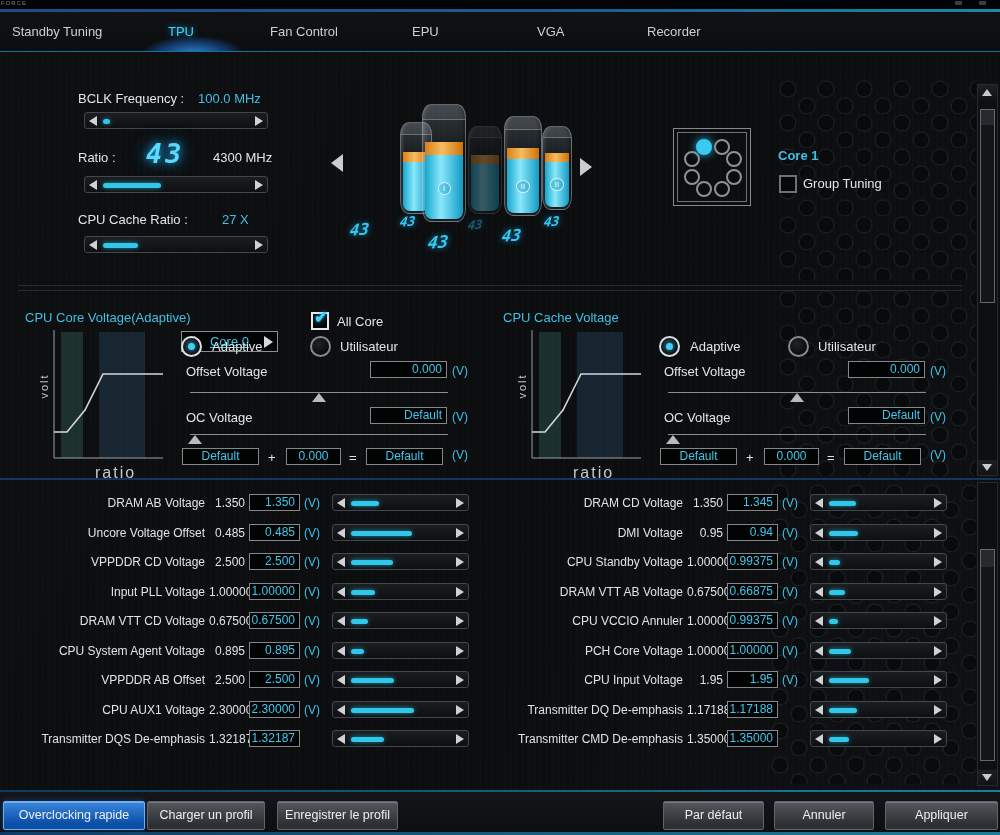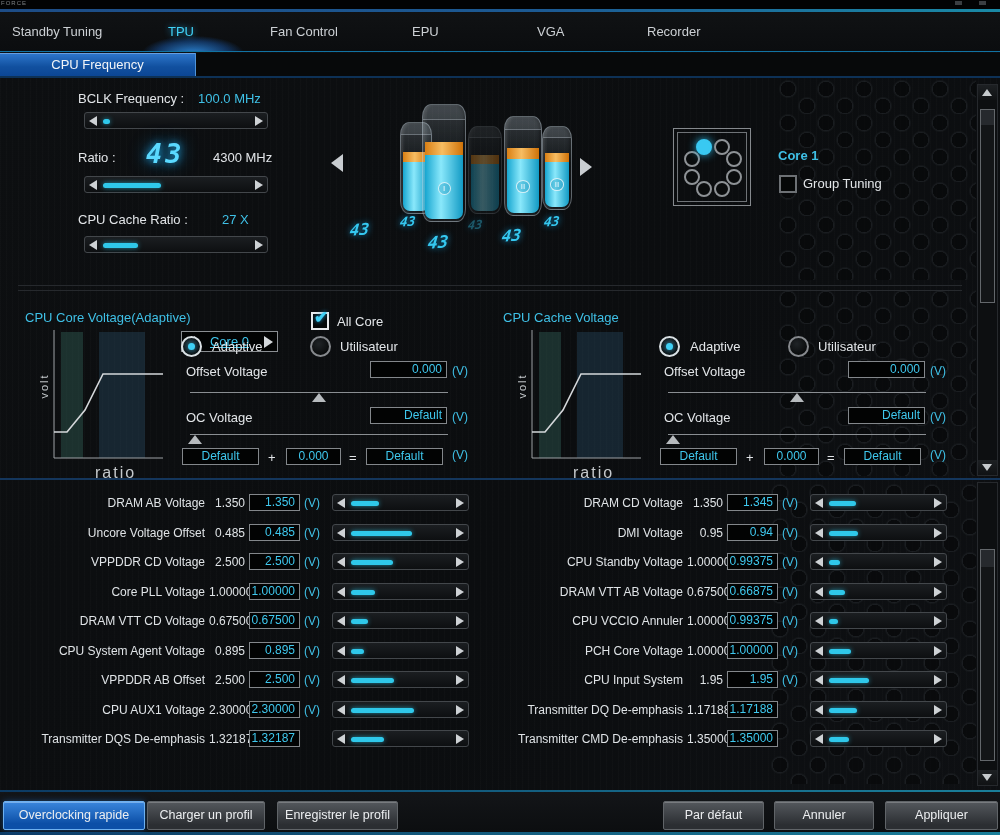--- a/index.html
+++ b/index.html
@@ -171,23 +171,20 @@
   <div class="tabbar" id="tabbar">
       <div class="tab" style="left: 12px;">Standby Tuning</div>
       <div class="tab-glow" style="left: 138px;"></div>
       <div class="tab active" style="left: 168px;">TPU</div>
       <div class="tab" style="left: 270px;">Fan Control</div>
       <div class="tab" style="left: 412px;">EPU</div>
       <div class="tab" style="left: 537px;">VGA</div>
       <div class="tab" style="left: 647px;">Recorder</div>
     </div>
 
-  <div class="subtabbar">
-    <div class="subtab">CPU Frequency</div>
-  </div>
 
   <div class="panel-upper">
     <div class="dots" style="left:778px; top:0; width:198px; height:200px"></div>
     <div class="dots" style="left:778px; top:210px; width:198px; height:186px"></div>
 
     <span class="lbl" style="left:78px; top:11px">BCLK Frequency :</span>
     <span class="lbl cyan" style="left:198px; top:11px">100.0 MHz</span>
     <div class="hslider" style="left:84px; top:32px; width:184px">
       <span class="sl-arr l"></span>
       <div class="sl-track">
@@ -420,21 +417,21 @@
           <span class="unit vunit">(V)</span>
           <div class="hslider">
             <span class="sl-arr l"></span>
             <div class="sl-track">
               <div class="sl-fill" style="width:42%"></div>
             </div>
             <span class="sl-arr r"></span>
           </div>
         </div>
         <div class="vrow" style="top: 102.5px;">
-          <span class="vlabel">Core PLL Voltage</span>
+          <span class="vlabel">Input PLL Voltage</span>
           <span class="vdefault">1.00000</span>
           <span class="field vfield">1.00000</span>
           <span class="unit vunit">(V)</span>
           <div class="hslider">
             <span class="sl-arr l"></span>
             <div class="sl-track">
               <div class="sl-fill" style="width:24%"></div>
             </div>
             <span class="sl-arr r"></span>
           </div>
@@ -578,21 +575,21 @@
           <span class="unit vunit">(V)</span>
           <div class="hslider">
             <span class="sl-arr l"></span>
             <div class="sl-track">
               <div class="sl-fill" style="width:22%"></div>
             </div>
             <span class="sl-arr r"></span>
           </div>
         </div>
         <div class="vrow" style="top: 191px;">
-          <span class="vlabel">CPU Input System</span>
+          <span class="vlabel">CPU Input Voltage</span>
           <span class="vdefault">1.95</span>
           <span class="field vfield">1.95</span>
           <span class="unit vunit">(V)</span>
           <div class="hslider">
             <span class="sl-arr l"></span>
             <div class="sl-track">
               <div class="sl-fill" style="width:40%"></div>
             </div>
             <span class="sl-arr r"></span>
           </div>

